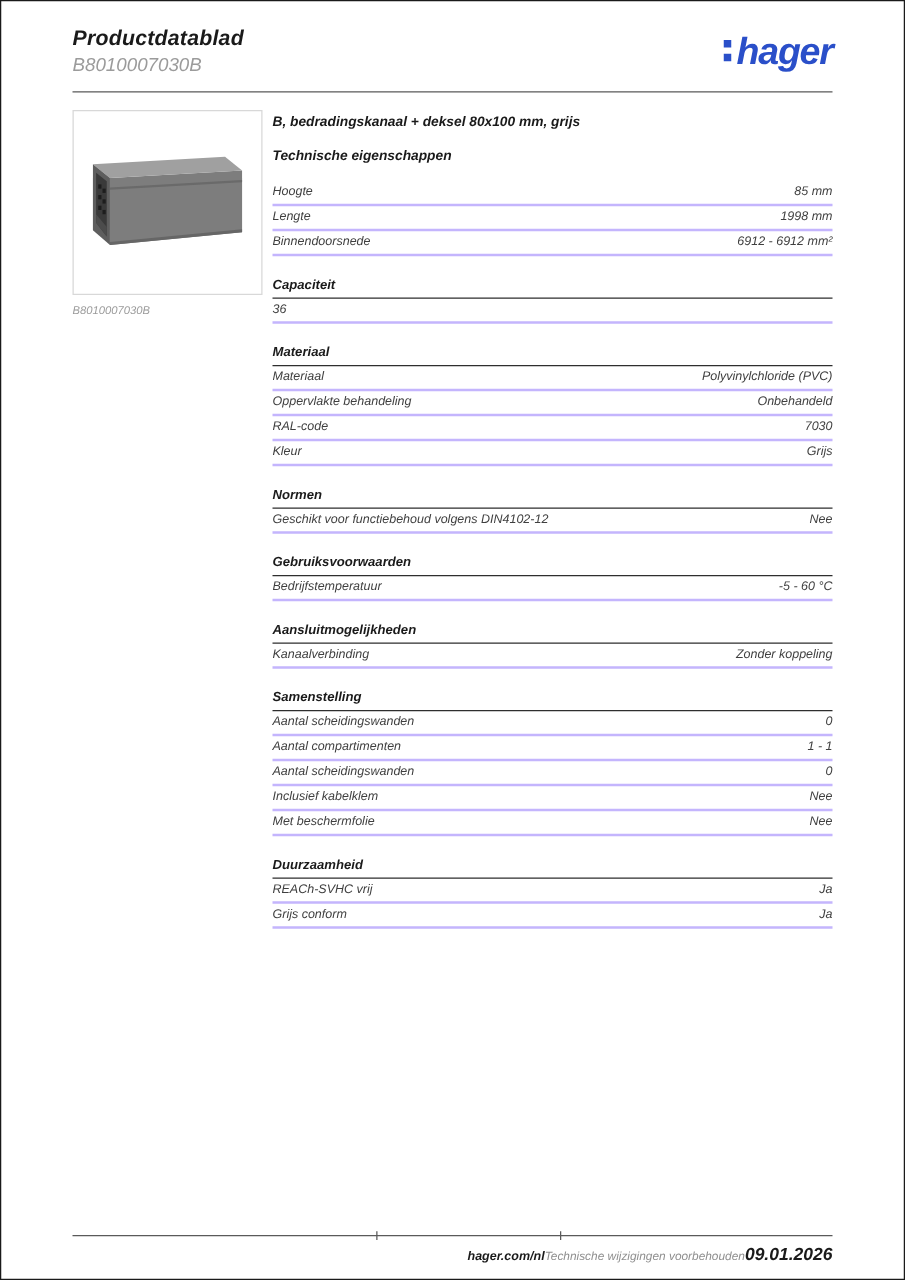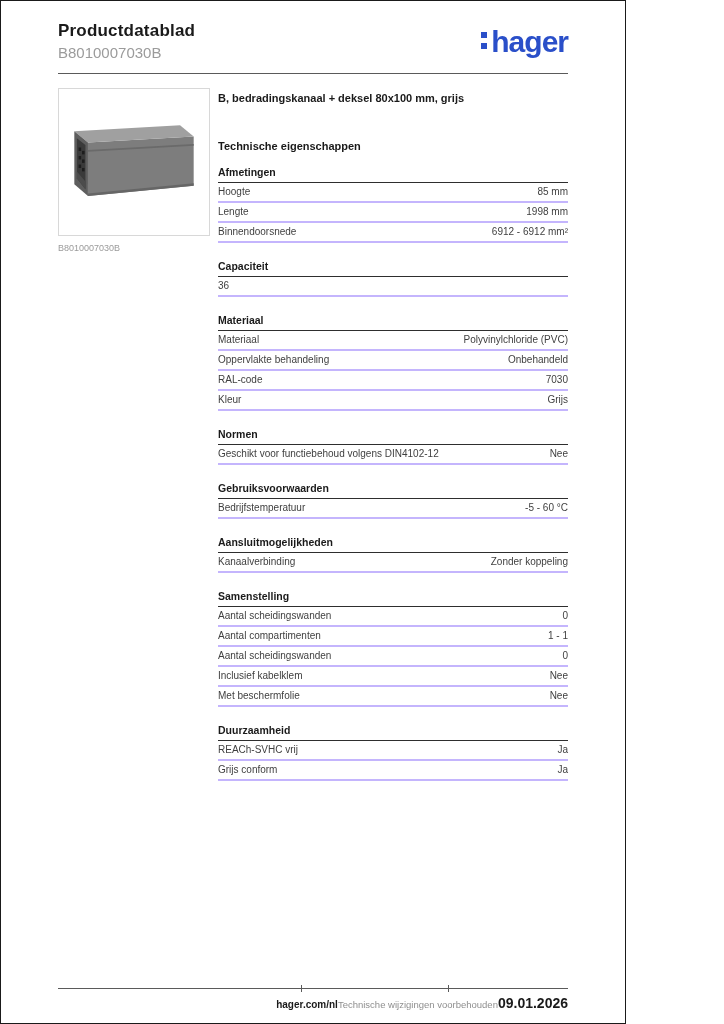--- a/index.html
+++ b/index.html
@@ -1,24 +1,25 @@
 <!DOCTYPE html>
 <html><head>
 <meta charset="utf-8">
 <style>
   * { margin:0; padding:0; box-sizing:border-box; }
   html,body { background:#ffffff; }
   body { font-family:"Liberation Sans", sans-serif; }
 
   .page {
-    width:626px; height:1024px;
+    width:724px; height:1024px;
     background:#ffffff;
     border:1px solid #1a1a1a;
     position:relative;
     overflow:hidden;
+    font-style:italic;
   }
   .inner { padding:20px 57px 0 57px; }
 
   
   .header { display:flex; justify-content:space-between; align-items:flex-start; }
   .page-title { font-size:17px; font-weight:bold; color:#1a1a1a; letter-spacing:0.2px; }
   .product-code { font-size:15px; color:#9b9b9b; margin-top:3px; }
 
   .logo { display:flex; align-items:center; margin-top:6px;justify-content:center; }
   .logo-colon { display:flex; flex-direction:column; justify-content:flex-end; gap:5px; margin-right:4px; padding-bottom:4px; }
@@ -33,21 +34,21 @@
   .left-col { width:160px; flex:0 0 160px; }
   .image-card {
     width:152px; height:148px;
     border:1px solid #d8d8d8;
     display:flex; align-items:center; justify-content:center;
     background:#ffffff;
   }
   .image-caption { font-size:9px; color:#9b9b9b; margin-top:7px; }
 
   .right-col { flex:1; padding-top:4px; }
-  .product-title { font-size:11px; font-weight:bold; color:#1a1a1a; margin-bottom:36px; }
+  .product-title { font-size:11px; font-weight:bold; color:#1a1a1a; margin-bottom:15px; }
   .tech-heading { font-size:11px; font-weight:bold; color:#1a1a1a; margin-bottom:14px; }
 
   .section-title {
     font-size:10.5px; font-weight:bold; color:#1a1a1a;
     padding-bottom:4px; border-bottom:1px solid #2e2e2e;
     margin-top:17px;
   }
   #sections .section:first-child .section-title { margin-top:0; }
 
   .spec-row {
@@ -122,21 +123,20 @@
           </svg>
         </div>
         <div class="image-caption">B8010007030B</div>
       </div>
 
       <div class="right-col">
         <div class="product-title">B, bedradingskanaal + deksel 80x100 mm, grijs</div>
         <div class="tech-heading">Technische eigenschappen</div>
         <div id="sections">
             <div class="section">
-              <div class="section-title">Afmetingen</div>
               <div class="spec-row">
                 <span class="spec-label">Hoogte</span>
                 <span class="spec-value">85 mm</span>
               </div>
               <div class="spec-row">
                 <span class="spec-label">Lengte</span>
                 <span class="spec-value">1998 mm</span>
               </div>
               <div class="spec-row">
                 <span class="spec-label">Binnendoorsnede</span>

